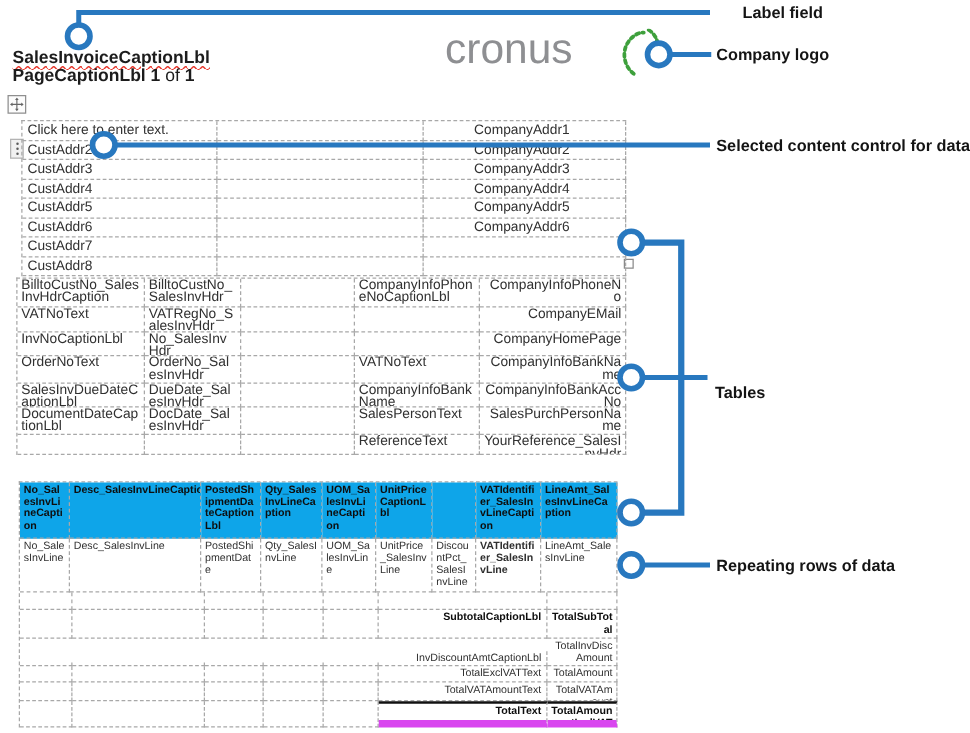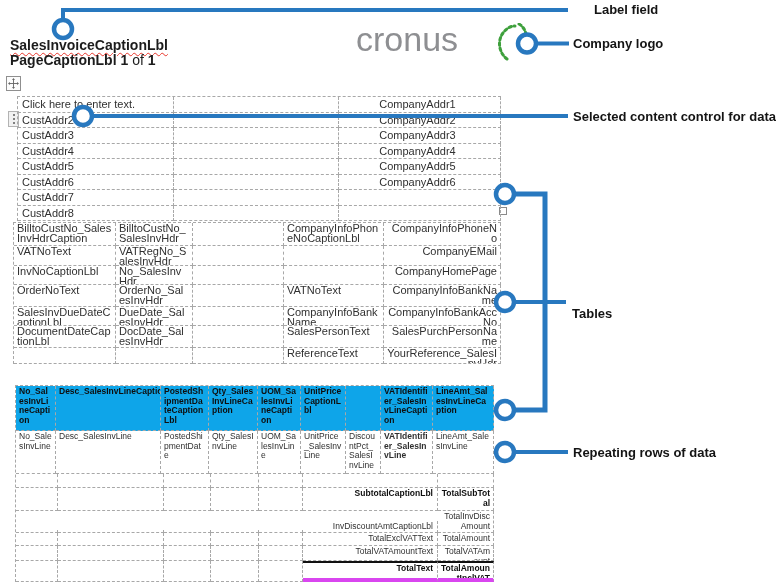--- a/index.html
+++ b/index.html
@@ -46,21 +46,21 @@
   .t3 .hrow .td{background:#0ea5e9;font-weight:bold;color:#0e0e0e;}
   .t3 .drow{height:43px;}
   .w0{width:40px;} .w1{width:105px;white-space:nowrap;} .w2{width:48px;} .w3{width:49px;}
   .w4{width:43px;} .w5{width:45px;} .w6{width:35px;} .w7{width:52px;font-weight:bold;} .w8{width:61px;}
   .s0{width:42px;} .s1{width:106px;} .s2{width:47px;} .s3{width:48px;} .s4{width:44px;}
   .scap{width:135px;text-align:right;padding-right:4px;}
   .sval{width:56px;text-align:right;}
   .sr-e{height:14px;} .sr-sub{height:23px;} .sr-inv{height:22px;align-items:flex-end;}
   .sr-excl{height:13px;} .sr-vat{height:15px;} .sr-tot{height:21px;}
   .bold{font-weight:bold;color:#0e0e0e;}
-  .sr-tot .scap,.sr-tot .sval{border-top:2px solid #111;border-bottom:4px solid #d946ef;}
+  .sr-tot .scap,.sr-tot .sval{border-top:2px solid #111;border-bottom:6px solid #d946ef;}
 
   
   .move-handle{position:absolute;left:6px;top:76px;width:15px;height:15px;border:1px solid #8f8f8f;
                background:#fcfcfc;box-sizing:border-box;display:flex;align-items:center;justify-content:center;}
   .cc-handle{position:absolute;left:8px;top:111px;width:11px;height:16px;border:1px solid #b3b3b3;
              background:#f1f1f1;box-sizing:border-box;display:flex;flex-direction:column;
              align-items:center;justify-content:center;gap:2px;}
   .cc-handle i{width:2px;height:2px;border-radius:50%;background:#5a5a5a;}
   .resize-handle{position:absolute;left:499px;top:207px;width:8px;height:8px;border:1px solid #8a8a8a;
                  background:#fff;box-sizing:border-box;}

